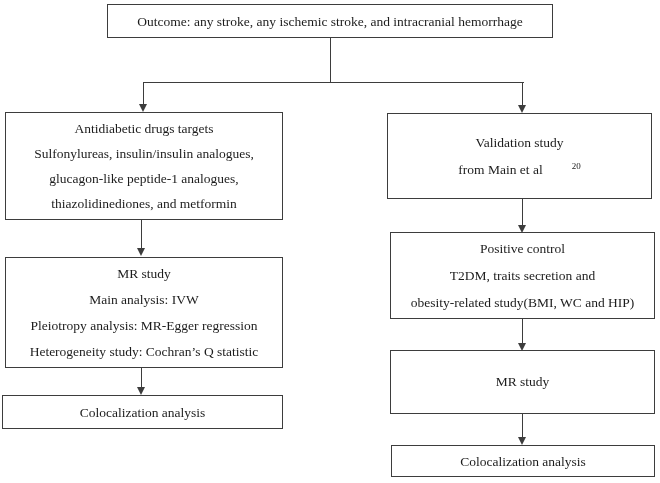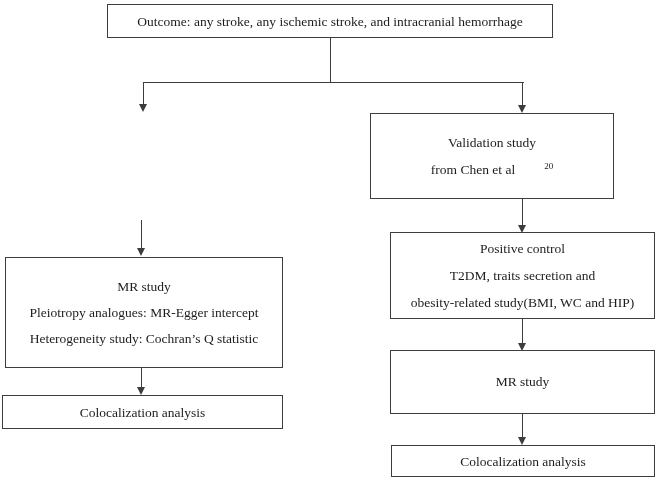--- a/index.html
+++ b/index.html
@@ -25,21 +25,21 @@
     font-size: 13.5px;
     line-height: 25px;
   }
   .box .line { white-space: nowrap; }
 
   
   .box-outcome        { left: 107px; top: 4px;   width: 446px; height: 34px; }
   .box-targets        { left: 5px;   top: 112px; width: 278px; height: 108px; line-height: 25px; }
   .box-mr-left        { left: 5px;   top: 257px; width: 278px; height: 111px; line-height: 26px; }
   .box-coloc-left     { left: 2px;   top: 395px; width: 281px; height: 34px; }
-  .box-validation     { left: 370px; top: 113px; width: 244px; height: 86px;  line-height: 27px; }
+  .box-validation     { left: 387px; top: 113px; width: 265px; height: 86px;  line-height: 27px; }
   .box-positive       { left: 390px; top: 232px; width: 265px; height: 87px;  line-height: 27px; }
   .box-mr-right       { left: 390px; top: 350px; width: 265px; height: 64px;  line-height: 28px; }
   .box-coloc-right    { left: 391px; top: 445px; width: 264px; height: 32px; }
 
   sup.cite { font-size: 9px; vertical-align: super; line-height: 0; margin-left: 29px; }
 
   
   .cline { position: absolute; background: #3d3d3d; }
   .stem        { left: 329.5px; top: 38px;   width: 1.5px;  height: 44px; }
   .crossbar    { left: 143px;   top: 81.5px; width: 380.5px; height: 1.5px; }
@@ -73,41 +73,48 @@
     <div class="line">Outcome: any stroke, any ischemic stroke, and intracranial hemorrhage</div>
   </div>
 
   <div class="cline stem"></div>
   <div class="cline crossbar"></div>
   <div class="cline drop-left"></div>
   <div class="head h-drop-left"></div>
   <div class="cline drop-right"></div>
   <div class="head h-drop-right"></div>
 
+  <div class="box box-targets">
+    <div class="line">Antidiabetic drugs targets</div>
+    <div class="line">Sulfonylureas, insulin/insulin analogues,</div>
+    <div class="line">glucagon-like peptide-1 analogues,</div>
+    <div class="line">thiazolidinediones, and metformin</div>
+  </div>
 
   <div class="cline a-l1"></div>
   <div class="head h-l1"></div>
 
   <div class="box box-mr-left">
     <div class="line">MR study</div>
-    <div class="line">Pleiotropy analogues: MR-Egger intercept</div>
+    <div class="line">Main analysis: IVW</div>
+    <div class="line">Pleiotropy analysis: MR-Egger regression</div>
     <div class="line">Heterogeneity study: Cochran’s Q statistic</div>
   </div>
 
   <div class="cline a-l2"></div>
   <div class="head h-l2"></div>
 
   <div class="box box-coloc-left">
     <div class="line">Colocalization analysis</div>
   </div>
 
   <div class="box box-validation">
     <div class="line">Validation study</div>
     <div class="line">
-      <span>from Chen et al</span><sup class="cite">20</sup>
+      <span>from Main et al</span><sup class="cite">20</sup>
     </div>
   </div>
 
   <div class="cline a-r1"></div>
   <div class="head h-r1"></div>
 
   <div class="box box-positive">
     <div class="line">Positive control</div>
     <div class="line">T2DM, traits secretion and</div>
     <div class="line">obesity-related study(BMI, WC and HIP)</div>

